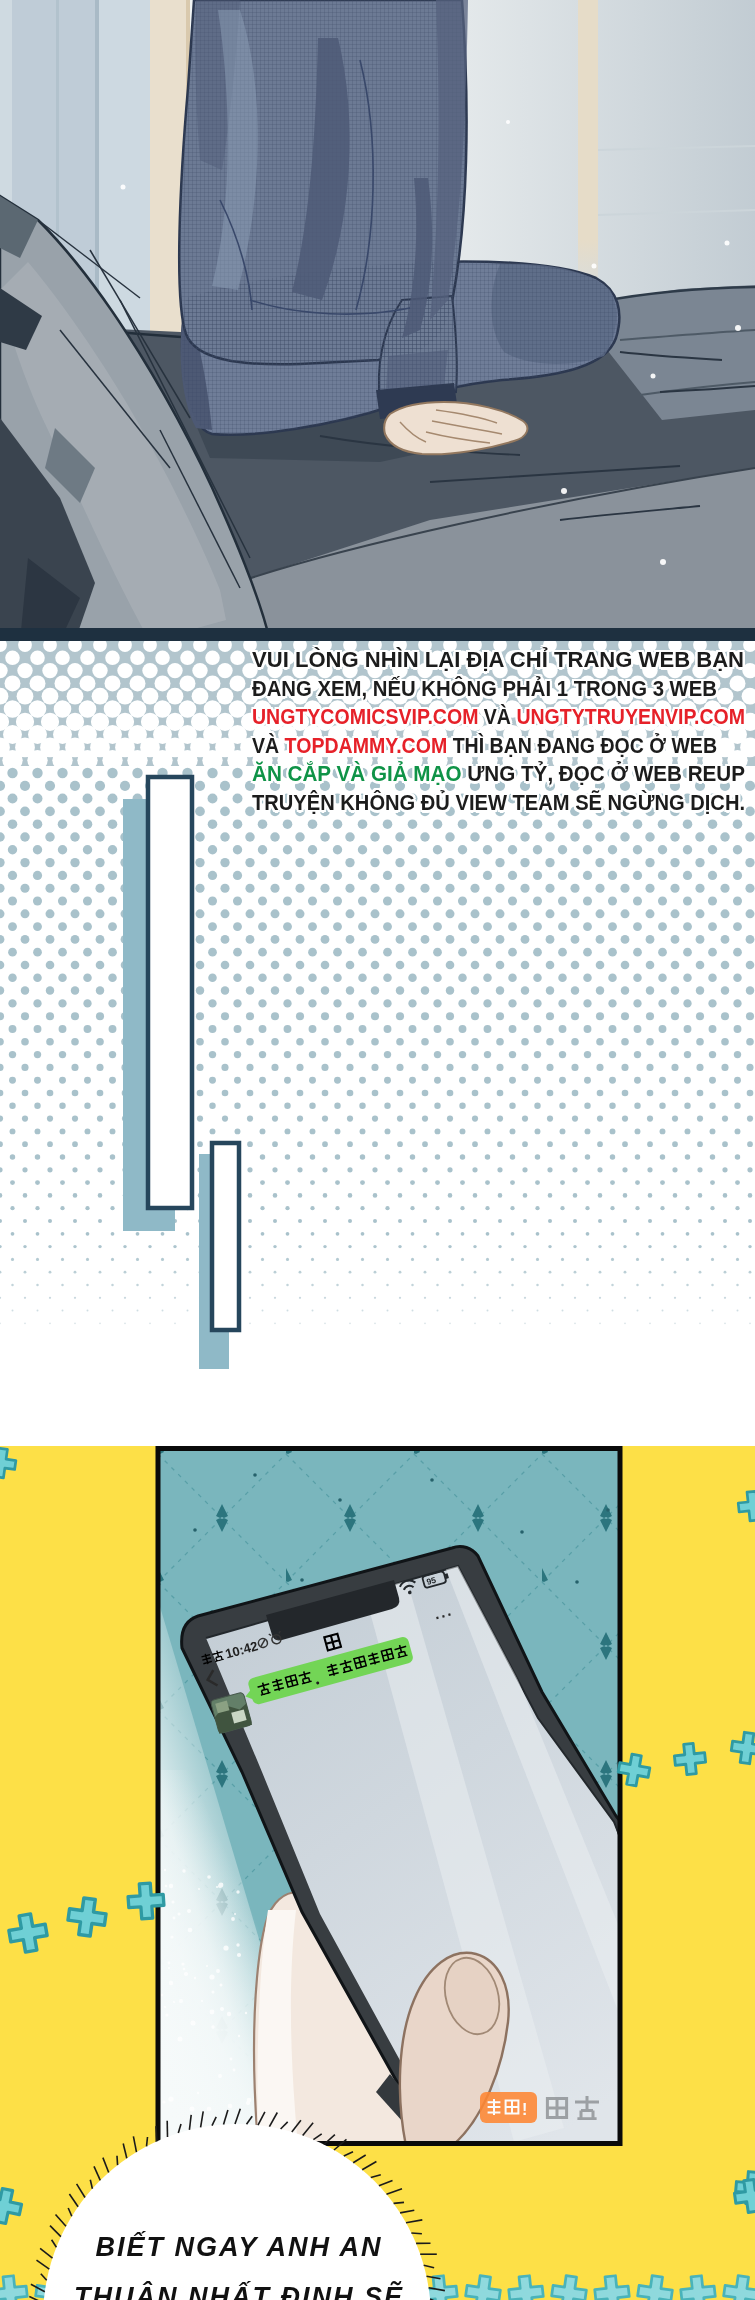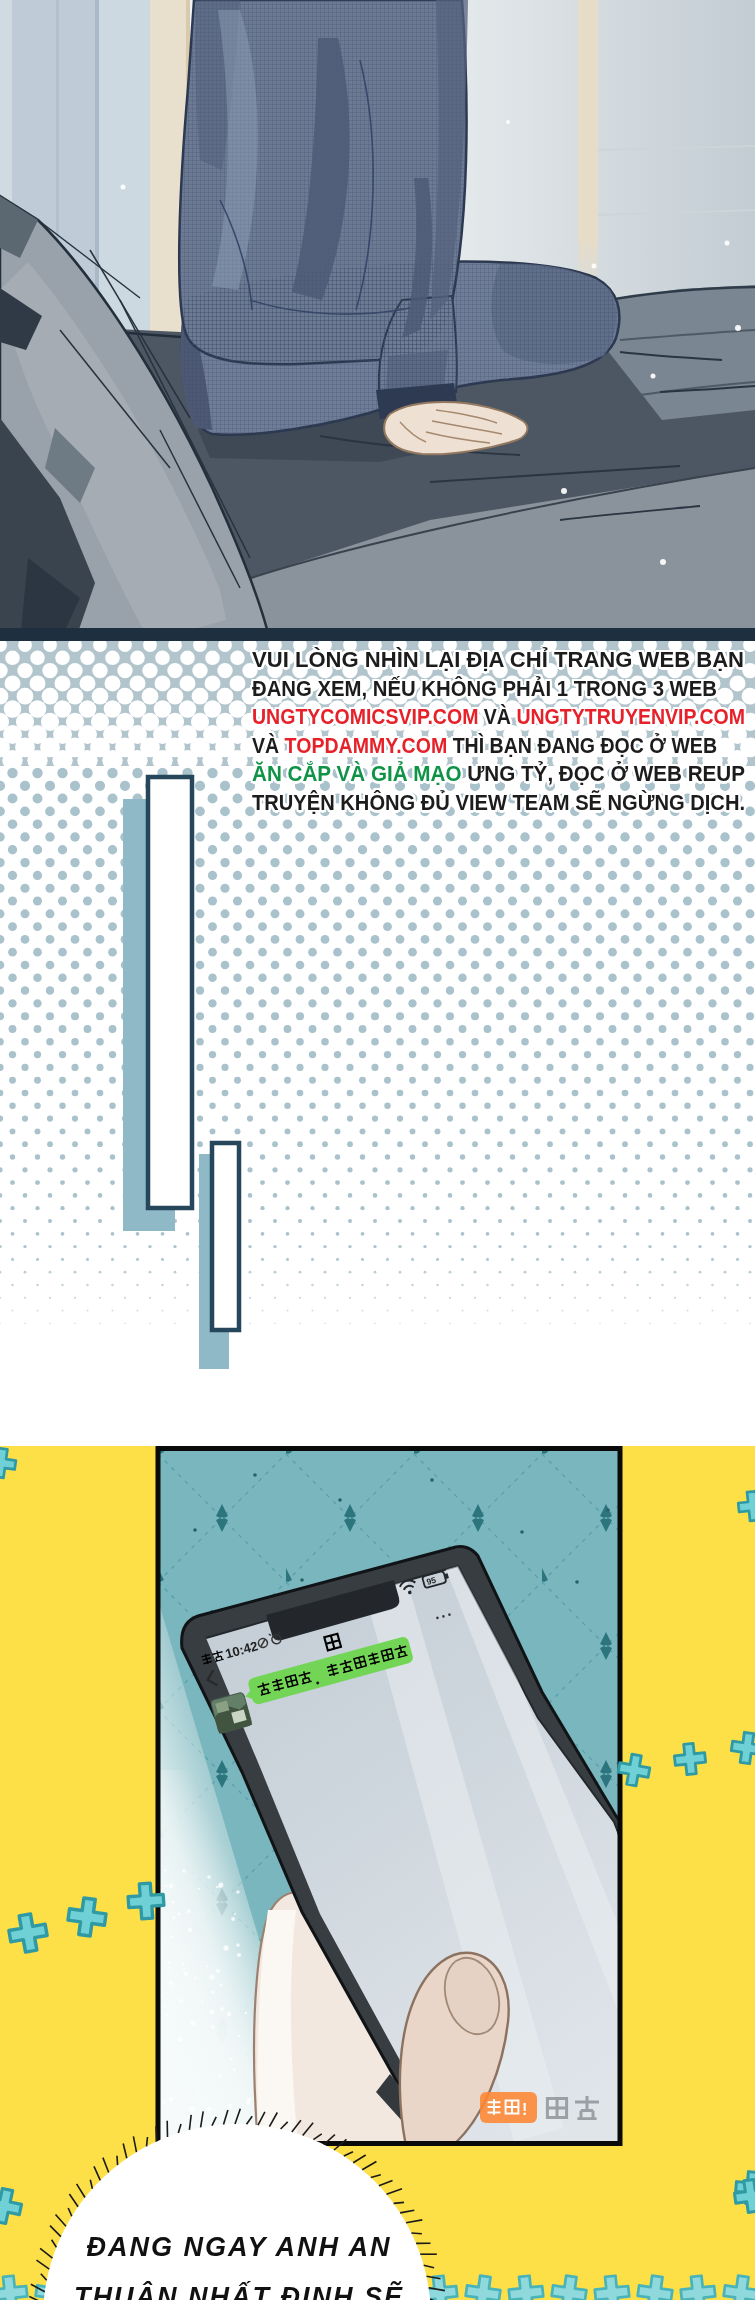--- a/index.html
+++ b/index.html
@@ -2071,14 +2071,14 @@
         <line x1="411.4" y1="793.0" x2="421.9" y2="793.7"></line>
         <line x1="416.1" y1="803.4" x2="430.5" y2="803.3"></line>
         <line x1="420.2" y1="814.2" x2="436.8" y2="814.2"></line>
         <line x1="423.7" y1="825.2" x2="434.1" y2="827.8"></line>
         <line x1="426.5" y1="836.3" x2="440.5" y2="838.8"></line>
         <line x1="428.6" y1="847.7" x2="444.9" y2="850.6"></line>
         <line x1="430.1" y1="859.1" x2="440.0" y2="863.4"></line>
         <line x1="430.9" y1="870.6" x2="444.2" y2="875.5"></line>
       </g>
     </svg>
-<div style="position:absolute;left:0;top:2232px;width:478px;text-align:center;font-family:'Liberation Sans',sans-serif;font-style:italic;font-weight:700;font-size:27px;color:#111;letter-spacing:2px;white-space:nowrap">ĐANG NGAY ANH AN</div>
+<div style="position:absolute;left:0;top:2232px;width:478px;text-align:center;font-family:'Liberation Sans',sans-serif;font-style:italic;font-weight:700;font-size:27px;color:#111;letter-spacing:2px;white-space:nowrap">BIẾT NGAY ANH AN</div>
     <div style="position:absolute;left:0;top:2282px;width:478px;text-align:center;font-family:'Liberation Sans',sans-serif;font-style:italic;font-weight:700;font-size:27px;color:#111;letter-spacing:2px;white-space:nowrap">THUẬN NHẤT ĐỊNH SẼ</div>
 </div>
 </body></html>

